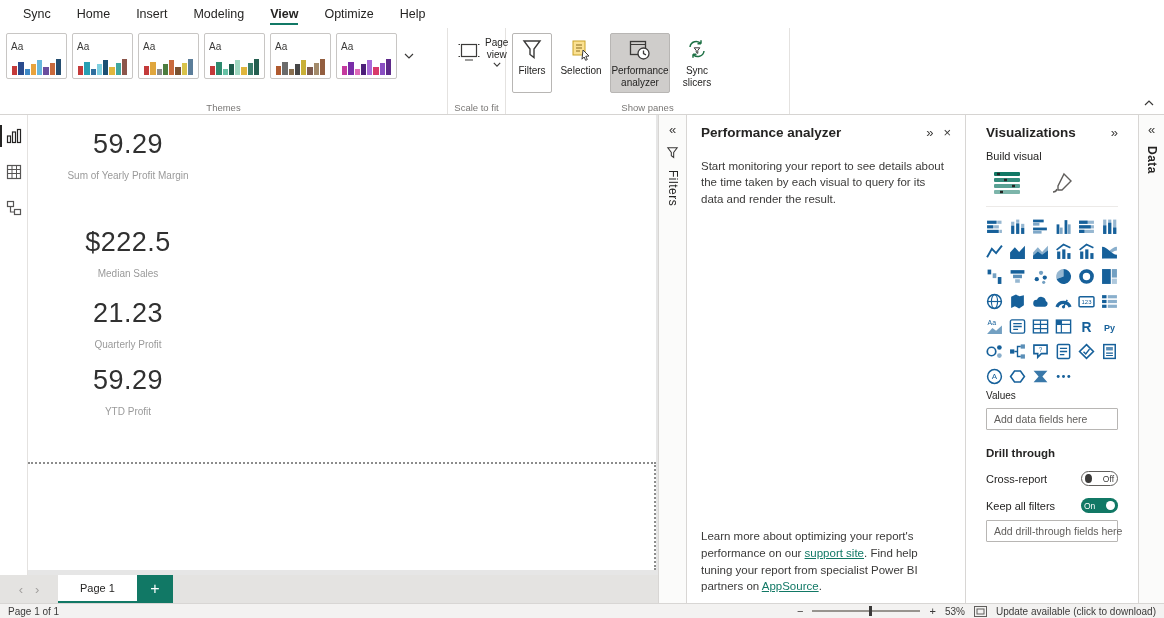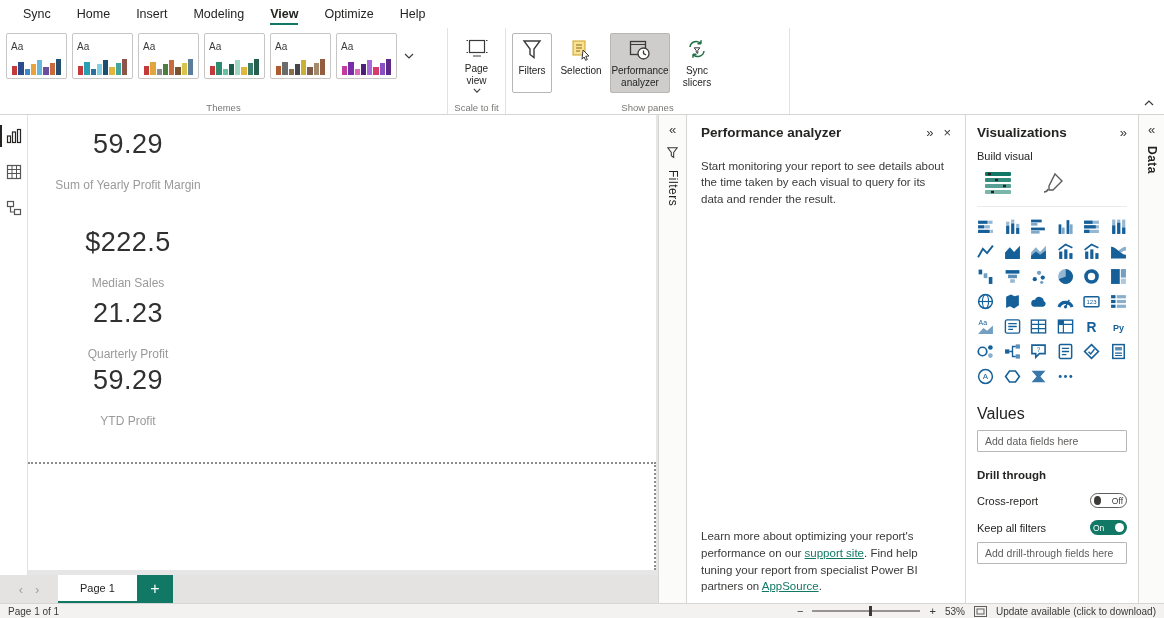--- a/index.html
+++ b/index.html
@@ -20,21 +20,21 @@
 .rgroup-label{position:absolute;bottom:1px;left:0;right:0;text-align:center;font-size:9.5px;color:#797775;white-space:nowrap}
 .g-themes{width:448px}
 .themes-wrap{display:flex;align-items:center;gap:4px}
 .themes-row{display:flex;gap:5px}
 .theme-card{width:61px;height:46px;border:1px solid #c8c6c4;border-radius:2px;background:#fff;position:relative;padding:2px 4px;cursor:pointer}
 .t-aa{font-size:10px;color:#3b3a39}
 .t-bars{position:absolute;left:5px;right:5px;bottom:3px;height:17px;display:flex;align-items:flex-end;gap:1px}
 .t-bars i{flex:1 1 auto;display:block}
 .themes-more{width:15px;height:46px;border:none;background:#fff;display:flex;align-items:center;justify-content:center;cursor:pointer}
 .g-pageview{width:58px}.g-mobile{width:58px}
-.big-btn{display:flex;flex-direction:column;align-items:center;gap:4px;padding:4px 3px;border-radius:2px;cursor:pointer}
+.big-btn{display:flex;flex-direction:row;align-items:center;gap:4px;padding:4px 3px;border-radius:2px;cursor:pointer}
 .big-lbl{font-size:10px;display:flex;align-items:center;gap:2px;text-align:center;line-height:1.15;flex-wrap:wrap;justify-content:center}
 .g-pageopts{width:112px;padding-top:8px}
 .cbrow{display:flex;align-items:center;gap:6px;font-size:10.5px;margin:3px 0 3px 6px;cursor:pointer}
 .cb{width:11px;height:11px;border:1px solid #8a8886;background:#fff;border-radius:1px;flex:0 0 auto}
 .g-showpanes{width:284px}
 .panes-row{display:flex;gap:4px;align-items:stretch}
 .pane-btn{display:flex;flex-direction:column;align-items:center;gap:3px;padding:4px 2px;font-size:10px;text-align:center;line-height:1.15;border:1px solid transparent;border-radius:2px;cursor:pointer}
 .pb-filters{width:40px}.pb-bookmarks{width:58px}.pb-selection{width:50px}.pb-perf{width:60px}.pb-sync{width:46px}
 .pane-btn.outlined{border-color:#b8b6b4}
 .pane-btn.pressed{background:#cfcdcb;border-color:#b8b6b4}
@@ -44,21 +44,21 @@
 
 .left-rail{position:absolute;left:0;top:115px;width:28px;height:460px;background:#fff;border-right:1px solid #e4e2e0}
 .rail-item{width:27px;height:30px;display:flex;align-items:center;justify-content:center;cursor:pointer;position:relative;margin-top:6px}
 .rail-item.active::before{content:"";position:absolute;left:0;top:4px;bottom:4px;width:2px;background:#252423}
 
 
 .canvas{position:absolute;left:28px;top:115px;width:630px;height:460px;background:#e6e6e6}
 .page{position:absolute;left:0;top:0;width:628px;height:455px;background:#fff}
 .kpi{position:absolute;left:14px;width:172px;text-align:center;cursor:pointer}
 .kpi-val{font-size:27px;color:#303030;letter-spacing:.5px}
-.kpi-cap{font-size:12px;color:#9a9a9a;margin-top:18px}
+.kpi-cap{font-size:10px;color:#9a9a9a;margin-top:10px}
 .dot-h{position:absolute;left:0;right:0;top:347px;border-top:2px dotted #8c8c8c}
 .dot-v{position:absolute;right:0;top:347px;bottom:0;border-right:2px dotted #8c8c8c}
 
 
 .vstrip{position:absolute;top:115px;height:488px;background:#fbfbfa;border-left:1px solid #d8d6d4;display:flex;flex-direction:column;align-items:center;padding-top:8px;gap:10px;cursor:pointer}
 .filters-strip{left:658px;width:28px}
 .data-strip{left:1138px;width:26px}
 .chev{font-size:13px;color:#3b3a39;cursor:pointer;line-height:1}
 .vtext{writing-mode:vertical-rl;font-size:12px;color:#252423;letter-spacing:.5px}
 .data-strip .vtext{font-weight:700}
@@ -71,28 +71,28 @@
 .perf-toolbar{display:flex;align-items:center;gap:10px;margin-top:14px;font-size:11px;white-space:nowrap}
 .tb{display:flex;align-items:center;gap:4px;cursor:pointer}
 .tb-start{color:#117865}
 .tb-dis{color:#a19f9d}
 .stop-sq{width:8px;height:8px;border:1.2px solid #a19f9d;display:inline-block}
 .perf-desc{margin-top:18px;font-size:11.5px;line-height:1.42;color:#3b3a39;padding-right:4px}
 .perf-footer{position:absolute;left:14px;right:16px;bottom:8px;font-size:11.5px;line-height:1.45;color:#3b3a39}
 .plink{color:#117865;text-decoration:underline;cursor:pointer}
 
 
-.viz-pane{position:absolute;left:965px;top:115px;width:173px;height:488px;background:#fff;border-left:1px solid #d8d6d4;padding:10px 11px}
+.viz-pane{position:absolute;left:965px;top:115px;width:173px;height:488px;background:#fff;border-left:1px solid #d8d6d4;padding:10px 20px}
 .build-label{margin-top:10px;font-size:11px}
 .mode-icons{display:flex;align-items:center;gap:28px;margin-top:8px;padding:0 6px 10px;border-bottom:1px solid #eceae8}
 .mode{cursor:pointer}
 .viz-grid{margin-top:11px;display:grid;grid-template-columns:repeat(6,17px);justify-content:space-between;row-gap:8px}
 .vicon{width:17px;height:17px;cursor:pointer}
 .vicon svg{width:17px;height:17px}
-.sec-label{margin-top:20px;font-size:16px}
+.sec-label{margin-top:5px;font-size:10px}
 .sec-label.bold{font-weight:700;font-size:11.5px;margin-top:17px}
 .field-box{margin-top:7px;height:22px;border:1px solid #b8b6b4;border-radius:1px;background:#fff;font-size:10.5px;color:#605e5c;display:flex;align-items:center;padding:0 7px;cursor:pointer;white-space:nowrap}
 .toggle-row{display:flex;align-items:center;justify-content:space-between;margin-top:12px;font-size:11px}
 .pill{width:37px;height:15px;border-radius:8px;display:flex;align-items:center;padding:0 3px;gap:11px;cursor:pointer}
 .pill em{font-style:normal;font-size:8.5px}
 .pill .dot{border-radius:50%;width:9px;height:9px}
 .pill.off{border:1px solid #605e5c;color:#3b3a39;justify-content:flex-start}
 .pill.off .dot{background:#3b3a39}
 .pill.on{background:#117865;color:#fff;justify-content:space-between}
 .pill.on .dot{background:#fff}

